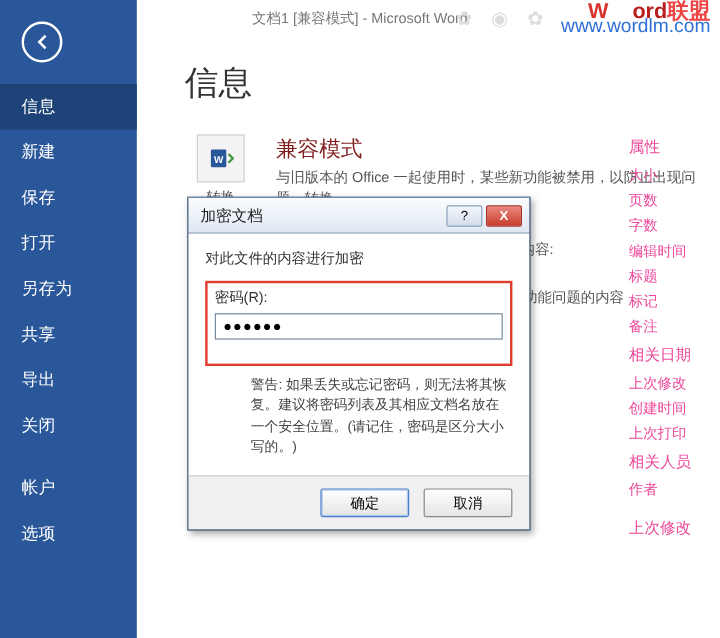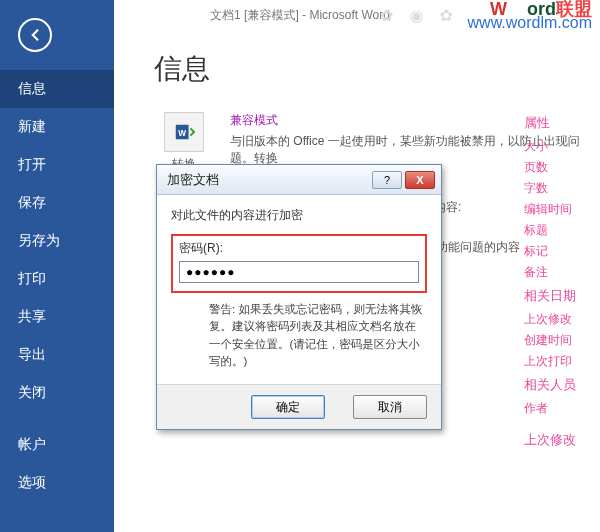--- a/index.html
+++ b/index.html
@@ -4,21 +4,21 @@
 <style>
   * { box-sizing: border-box; margin: 0; padding: 0; font-family: "Microsoft YaHei", "Segoe UI", sans-serif; }
   body { width: 600px; height: 532px; overflow: hidden; background: #fff; position: relative; }
 
   
   .topbar { position: absolute; top: 0; left: 0; right: 0; height: 30px; display: flex; align-items: center; }
   .title-center { flex: 1; text-align: center; color: #777; font-size: 12px; }
   .brand { position: absolute; right: 8px; top: 2px; text-align: right; line-height: 14px; }
   .brand .brand-word { font-size: 18px; font-weight: bold; }
   .brand .brand-word .w1 { color: #d7342f; }
-  .brand .brand-word .w2 { color: #14532d; padding-left: 20px; }
+  .brand .brand-word .w2 { color: #b91c1c; padding-left: 20px; }
   .brand .brand-word .rest { color: #ef4444; }
   .brand .brand-url { font-size: 16px; color: #2e6fd8; }
 
   
   .sidebar { position: absolute; left: 0; top: 0; bottom: 0; width: 114px; background: #2a579a; color: #fff; padding-top: 10px; }
   .back-circle { width: 34px; height: 34px; border: 2px solid #fff; border-radius: 50%; margin: 8px 0 18px 18px; display: flex; align-items: center; justify-content: center; cursor: pointer; }
   .back-circle svg { width: 18px; height: 18px; fill: #fff; }
   .side-item { font-size: 14px; color: #fff; padding: 10px 18px; cursor: pointer; }
   .side-item.selected { background: #1e4378; }
   .side-sep { height: 14px; }
@@ -26,43 +26,43 @@
   
   .main { position: absolute; left: 114px; right: 0; top: 30px; bottom: 0; padding: 20px 10px 10px 40px; color: #444; }
   .page-title { font-size: 28px; color: #333; margin-bottom: 24px; font-weight: normal; }
 
   .section { display: flex; gap: 16px; margin-bottom: 26px; }
   .section .icon-tile { width: 60px; display: flex; flex-direction: column; align-items: center; color: #555; font-size: 12px; gap: 4px; }
   .icon-tile .icon-box { width: 40px; height: 40px; background: #f3f3f3; border: 1px solid #d0d0d0; display:flex; align-items:center; justify-content:center; }
   .icon-tile .icon-box svg { width: 22px; height: 22px; fill: #2a579a; }
   .caret { font-size: 9px; color: #666; }
   .section .body { flex: 1; font-size: 12px; color: #555; }
-  .section .body h3 { font-size: 12px; color: #a21caf; font-weight: normal; margin-bottom: 4px; font-family: Liberation Serif, serif; }
+  .section .body h3 { font-size: 18px; color: #7f1d1d; font-weight: normal; margin-bottom: 4px; font-family: Liberation Serif, serif; }
   .section .body ul { margin: 4px 0 0 14px; }
   .section .body li { margin: 2px 0; }
 
   
   .props { position: absolute; top: 108px; right: 4px; width: 72px; font-size: 13px; color: #555; }
   .props .group-title { color: #ec4899; margin: 6px 0 6px 0; }
   .props .prop-item { color: #ec4899; font-size: 12px; margin: 4px 0; }
 
   
   .dialog { position: absolute; left: 156px; top: 164px; width: 286px; border: 1px solid #6b8aa8; box-shadow: 2px 3px 6px rgba(0,0,0,0.35); background: #0f172a; font-size: 12px; }
   .dlg-titlebar { height: 30px; background: linear-gradient(#fafcfe, #dfe7f2); display:flex; align-items:center; padding: 0 6px 0 10px; border-bottom: 1px solid #b6c7da; }
   .dlg-title { flex: 1; color: #222; font-size: 13px; }
   .dlg-btns { display:flex; gap:3px; }
   .dlg-btn { width: 30px; height: 18px; border: 1px solid #8aa0b8; background: linear-gradient(#f5f8fc,#d2deec); font-size: 11px; text-align:center; line-height:16px; cursor:pointer; border-radius:2px; }
   .dlg-btn.close { background: linear-gradient(#e98a80,#c93b2c); color:#fff; border-color:#a83024; font-weight:bold; }
   .dlg-body { padding: 12px 14px 14px 14px; background: #fff; }
   .dlg-instr { margin-bottom: 10px; color:#333; }
   .pwd-label { color:#333; margin-bottom: 4px; }
   .pwd-input { width: 100%; height: 22px; border: 1px solid #7a8aa0; padding: 2px 6px; font-size: 12px; letter-spacing: 1px; }
-  .pwd-wrap { border: 2px solid #e23b2f; padding: 4px 6px 8px 6px; margin-bottom: 8px; }
+  .pwd-wrap { border: 2px solid #e23b2f; padding: 4px 6px 20px 6px; margin-bottom: 8px; }
   .dlg-warn { font-size: 11.5px; color:#444; line-height: 1.5; margin-left: 38px; }
-  .dlg-actions { display:flex; justify-content:flex-end; gap: 28px; padding: 10px 14px; background:#f0f0f0; border-top:1px solid #d5d5d5; }
+  .dlg-actions { display:flex; justify-content:flex-end; gap: 12px; padding: 10px 14px; background:#f0f0f0; border-top:1px solid #d5d5d5; }
   .dlg-actions button { width: 74px; height: 24px; border: 1px solid #888; background: linear-gradient(#fefefe,#e5e5e5); font-size: 12px; cursor:pointer; border-radius:2px; }
   .dlg-actions button.primary { border-color: #4a7dc7; box-shadow: 0 0 0 1px #aecaf2 inset; }
 
   
   .decor { position:absolute; top:6px; left:380px; display:flex; gap:16px; }
   .decor span { color:#ddd; font-size:16px; }
 </style>
 </head>
 <body>
 
@@ -82,24 +82,23 @@
 </div>
 
 <div class="sidebar">
   <div class="back-circle">
     <svg viewBox="0 0 24 24">
         <path d="M15 4l-8 8 8 8 2-2-6-6 6-6z"></path>
       </svg>
   </div>
   <div class="side-item selected"><span>信息</span></div>
   <div class="side-item"><span>新建</span></div>
+  <div class="side-item"><span>保存</span></div>
   <div class="side-item"><span>打开</span></div>
-  <div class="side-item"><span>保存</span></div>
   <div class="side-item"><span>另存为</span></div>
-  <div class="side-item"><span>打印</span></div>
   <div class="side-item"><span>共享</span></div>
   <div class="side-item"><span>导出</span></div>
   <div class="side-item"><span>关闭</span></div>
   <div class="side-sep"></div>
   <div class="side-item"><span>帐户</span></div>
   <div class="side-item"><span>选项</span></div>
 </div>
 
 <div class="main">
   <div class="page-title">信息</div>

